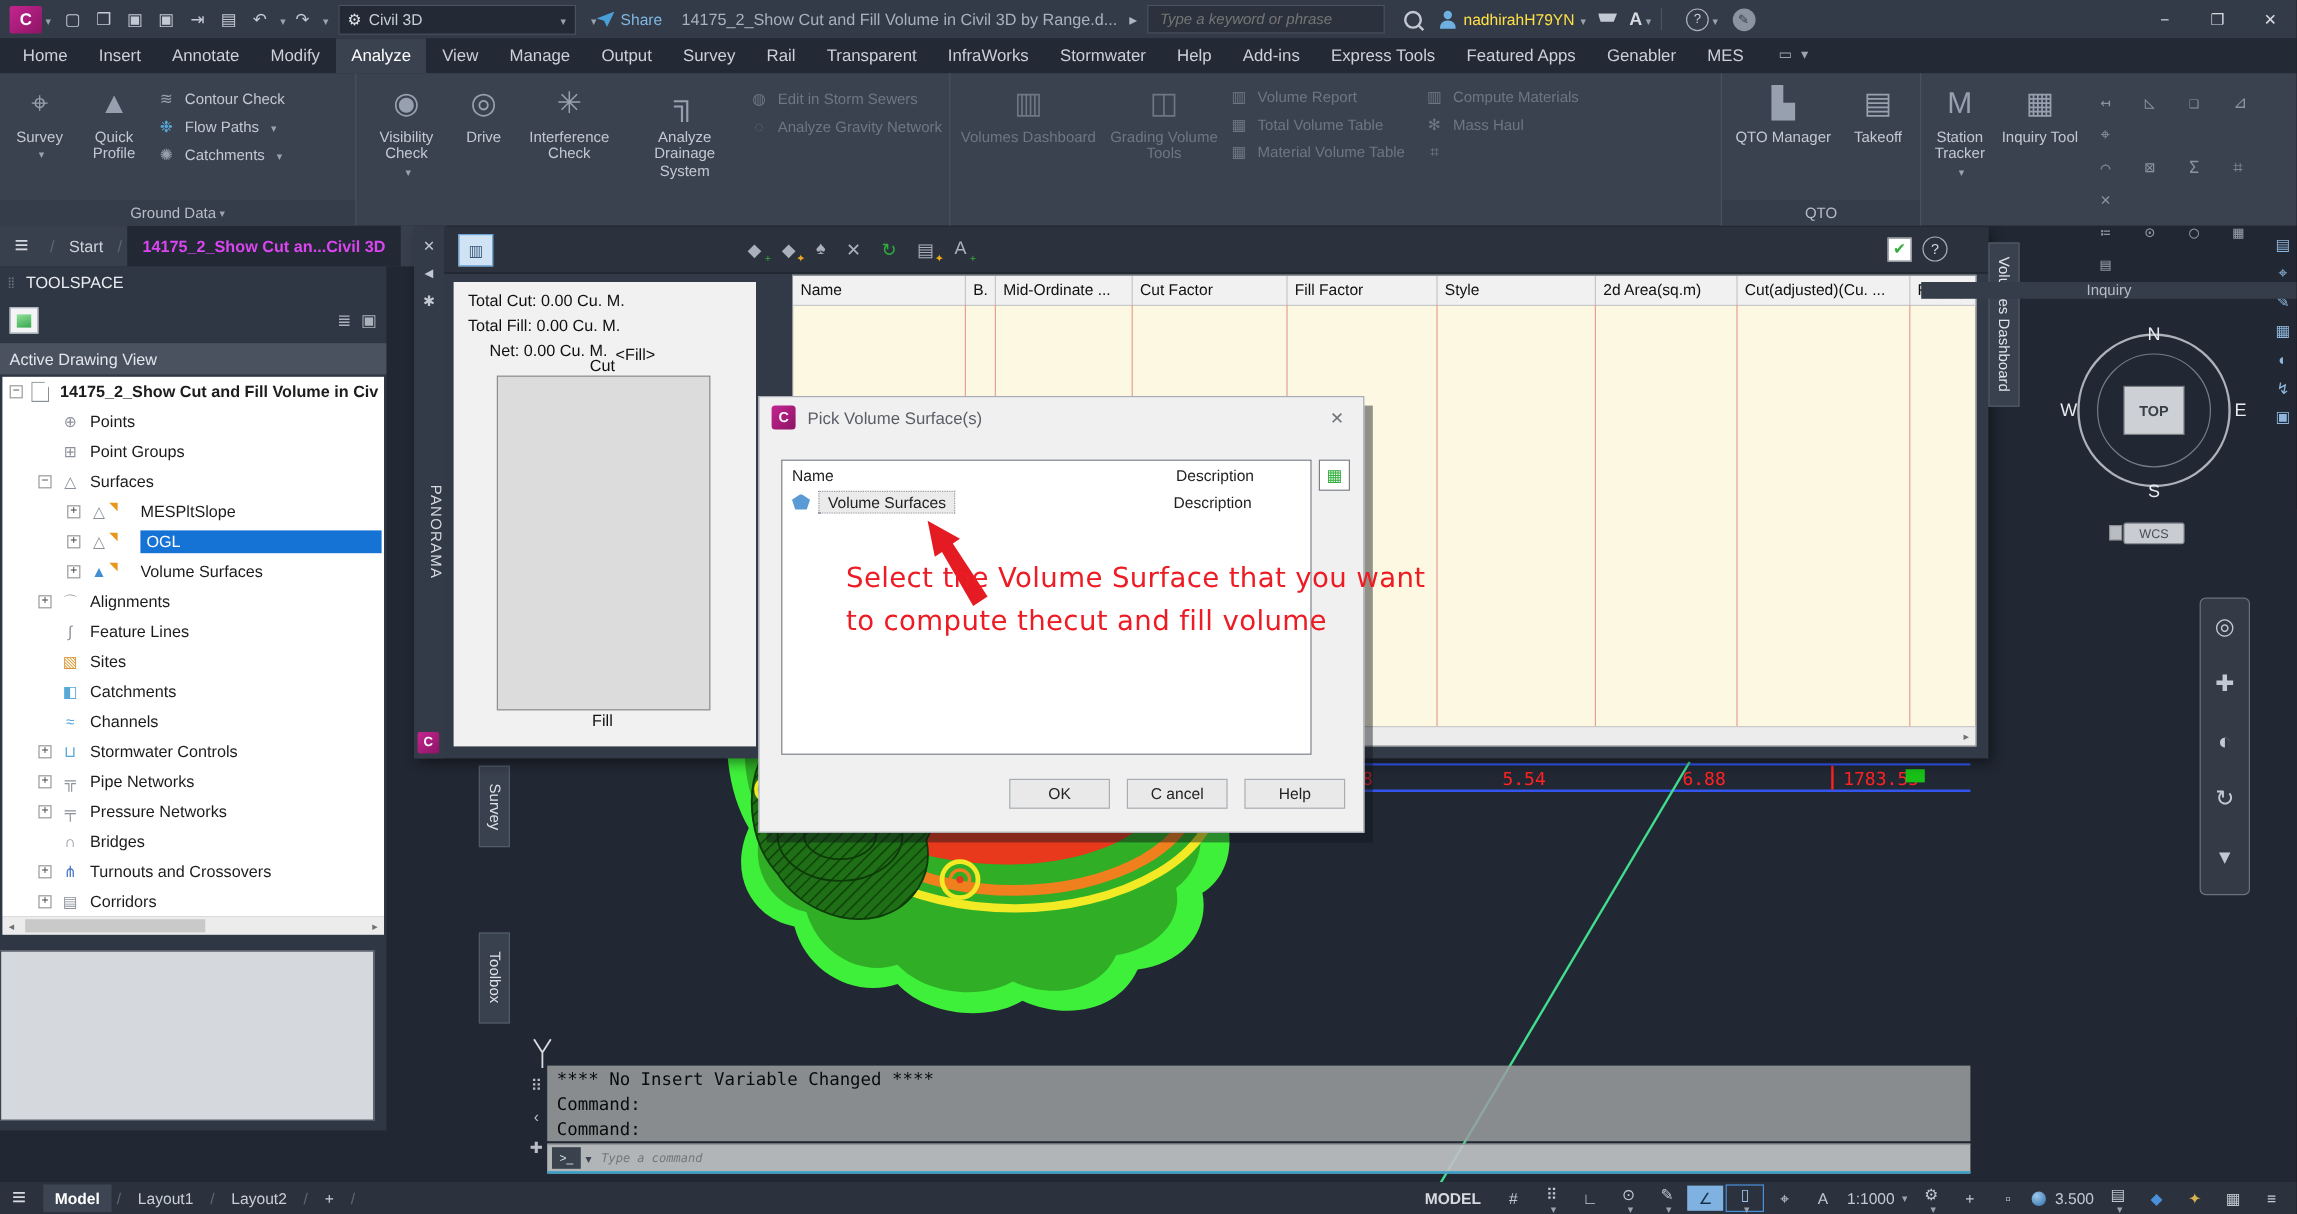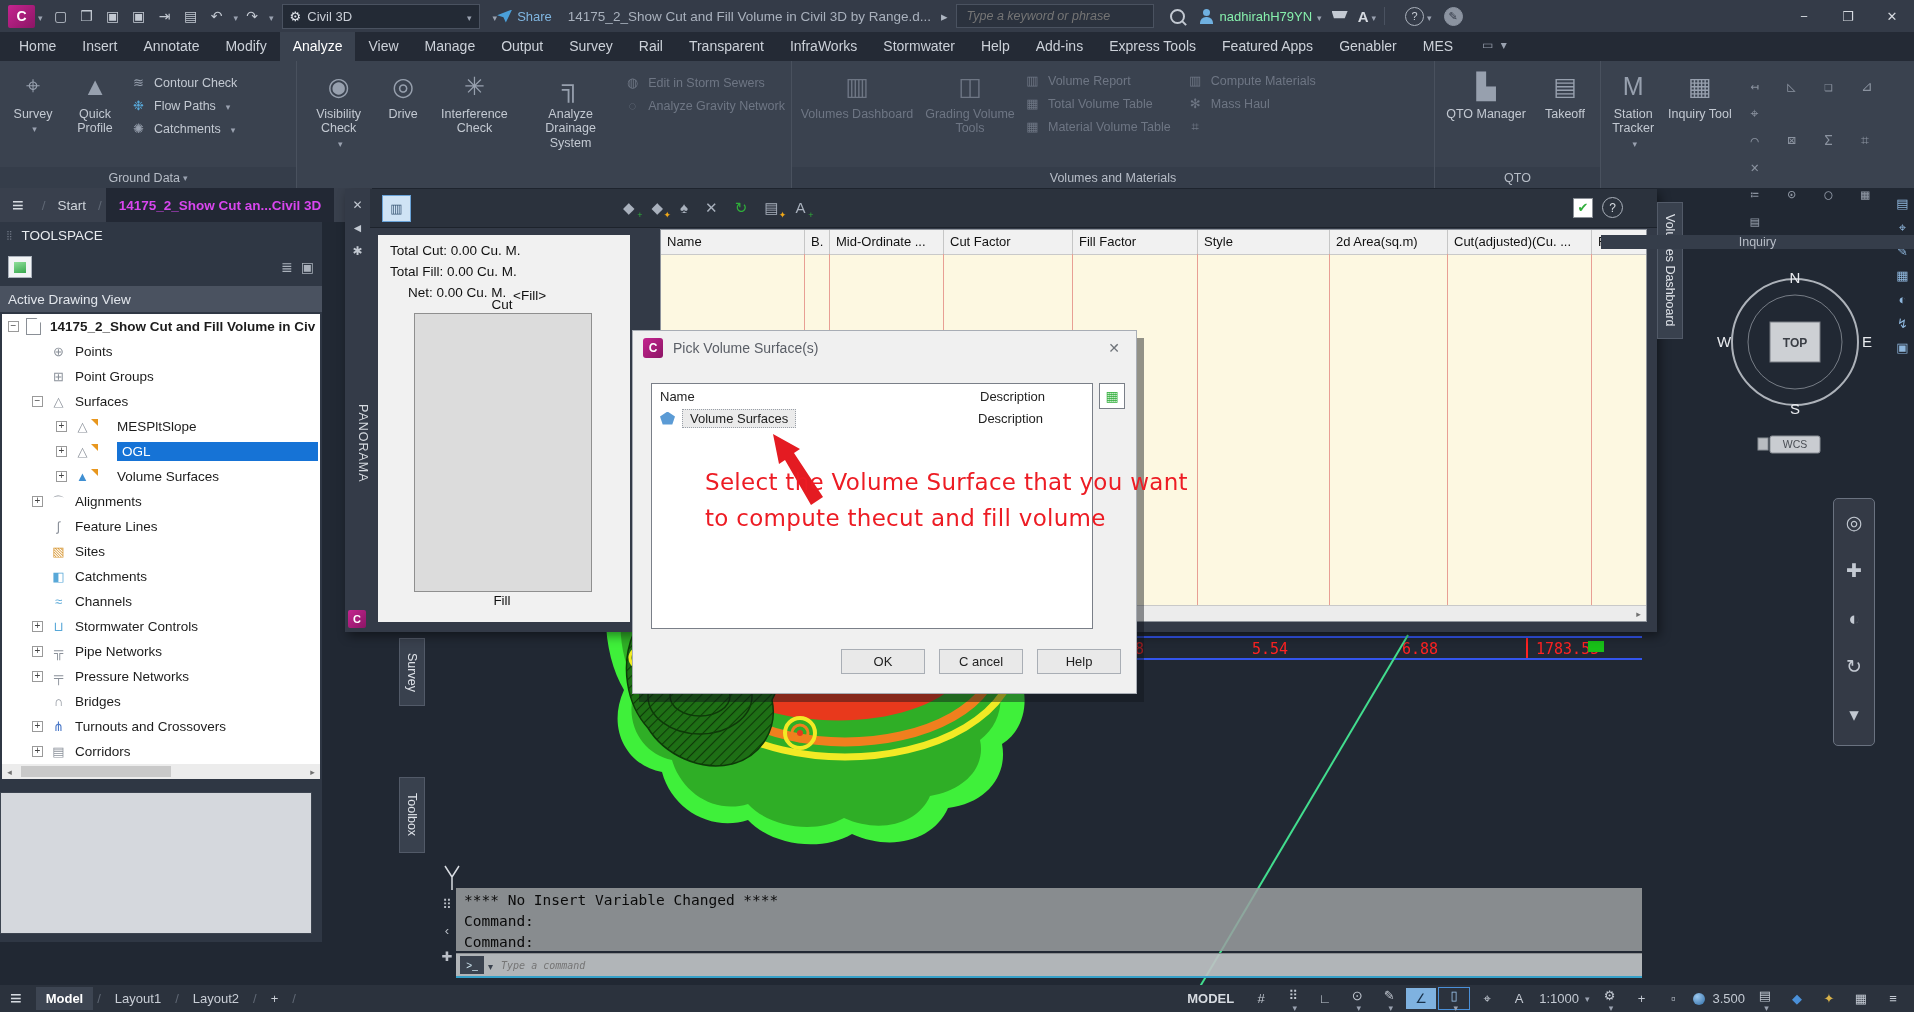--- a/index.html
+++ b/index.html
@@ -25,21 +25,21 @@
   .searchbox{display:flex;align-items:center;background:#2b323e;border:1px solid #4a5260;height:22px;width:180px;
              padding:0 8px;margin:0 8px;}
   .searchbox input{background:transparent;border:none;outline:none;width:100%;font-style:italic;color:#9aa2af;
              font-size:12.5px;font-family:"Liberation Sans",sans-serif;}
   .mag{width:11px;height:11px;border:2px solid #c3c9d2;border-radius:50%;position:relative;margin:0 8px;}
   .mag::after{content:"";position:absolute;width:6px;height:2px;background:#c3c9d2;transform:rotate(45deg);
               left:9px;top:11px;}
   .person{width:15px;height:15px;position:relative;margin-left:6px;}
   .person::before{content:"";position:absolute;left:4px;top:0;width:7px;height:7px;border-radius:50%;background:#6fb0e0;}
   .person::after{content:"";position:absolute;left:1px;top:8px;width:13px;height:7px;border-radius:6px 6px 0 0;background:#6fb0e0;}
-  .uname{margin:0 2px 0 6px;color:#86efac;}
+  .uname{margin:0 2px 0 6px;color:#fde047;}
   .cart{width:16px;height:10px;margin:0 10px;background:#c3c9d2;clip-path:polygon(0 0,100% 0,82% 72%,14% 72%);position:relative;}
   .cart::after{content:"";position:absolute;left:2px;top:9px;width:4px;height:4px;border-radius:50%;background:#c3c9d2;
                box-shadow:7px 0 0 #c3c9d2;}
   .a-ic{font-size:15px;color:#d6dae0;font-weight:bold;}
   .circ{width:17px;height:17px;border-radius:50%;border:1.5px solid #aab1bb;display:grid;place-items:center;
         font-size:11px;color:#c9ced6;margin-left:12px;}
   .circ.fill{background:#8b93a0;color:#343b48;border-color:#8b93a0;}
   .winbtns{margin-left:auto;display:flex;height:32px;}
   .winbtn{width:44px;display:grid;place-items:center;font-size:13px;color:#d6dae0;}
   .sep-v{width:1px;height:18px;background:#4a5260;margin:0 8px;}
@@ -420,23 +420,20 @@
             </div>
           <div class="smallitem dim">
               <span class="sicon">✻</span>
               <span>Mass Haul</span>
             </div>
           <div class="smallitem dim">
               <span class="sicon">⌗</span>
             </div>
         </div>
       </div>
-      <div class="plabel">
-          <span>Volumes and Materials</span>
-        </div>
     </div>
     <div class="rpanel" style="width:166px">
       <div class="rcontent">
         <div class="bigbtn" style="width:90px">
           <span class="bicon">▙</span>
           <span class="blabel">QTO Manager</span>
         </div>
         <div class="bigbtn" style="width:56px">
           <span class="bicon">▤</span>
           <span class="blabel">Takeoff</span>

